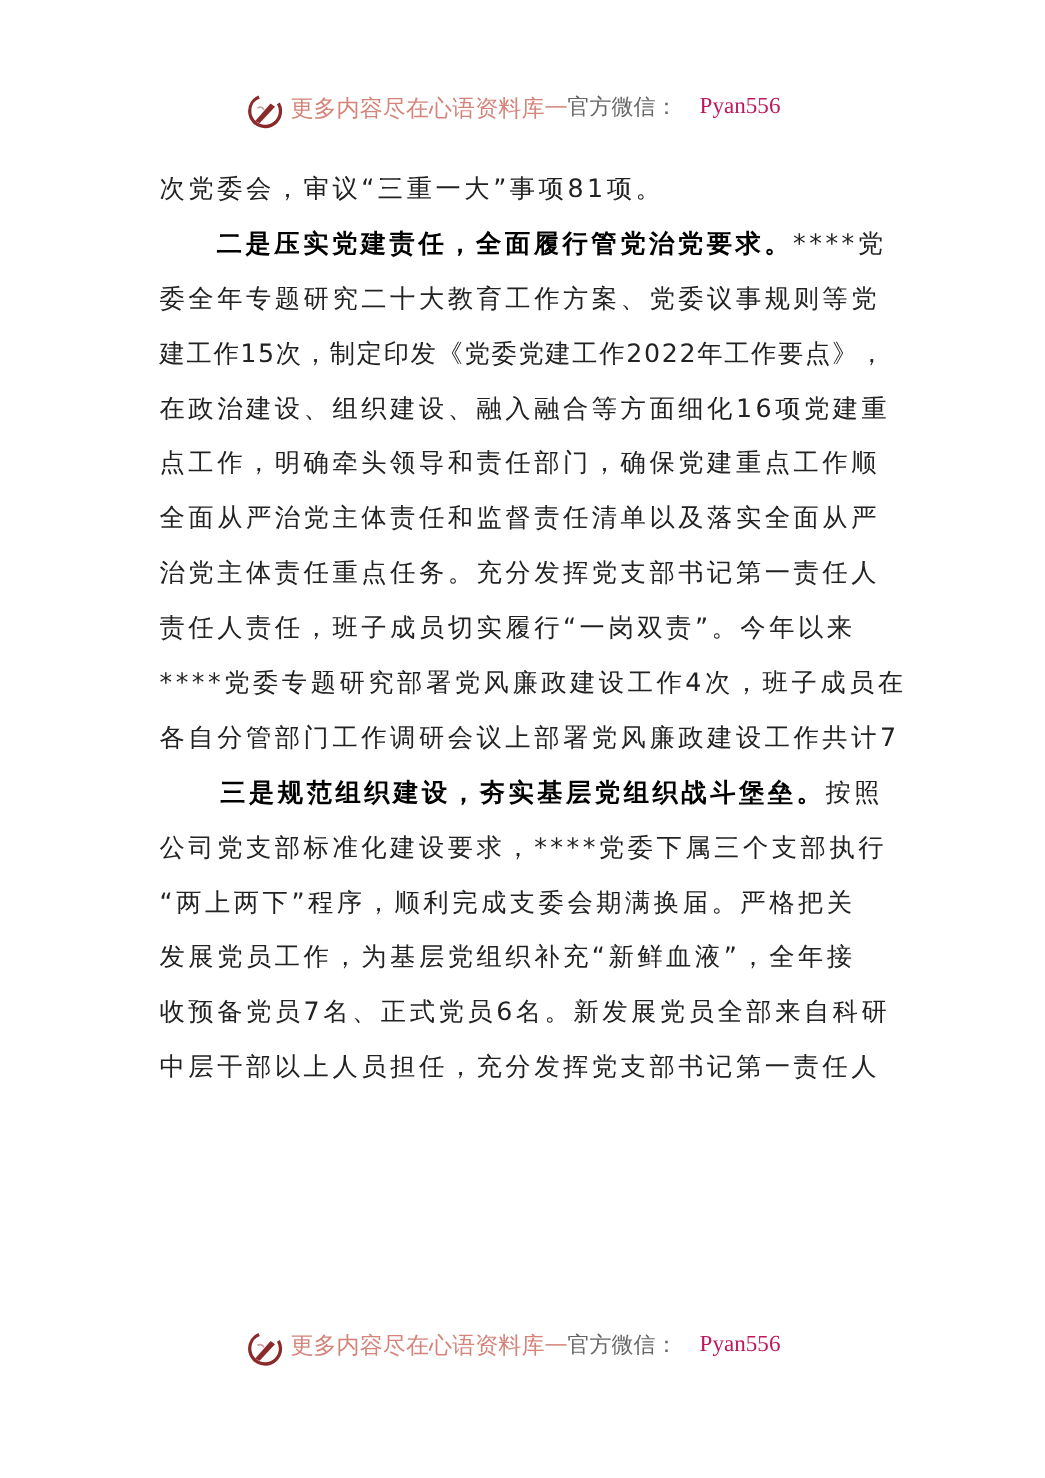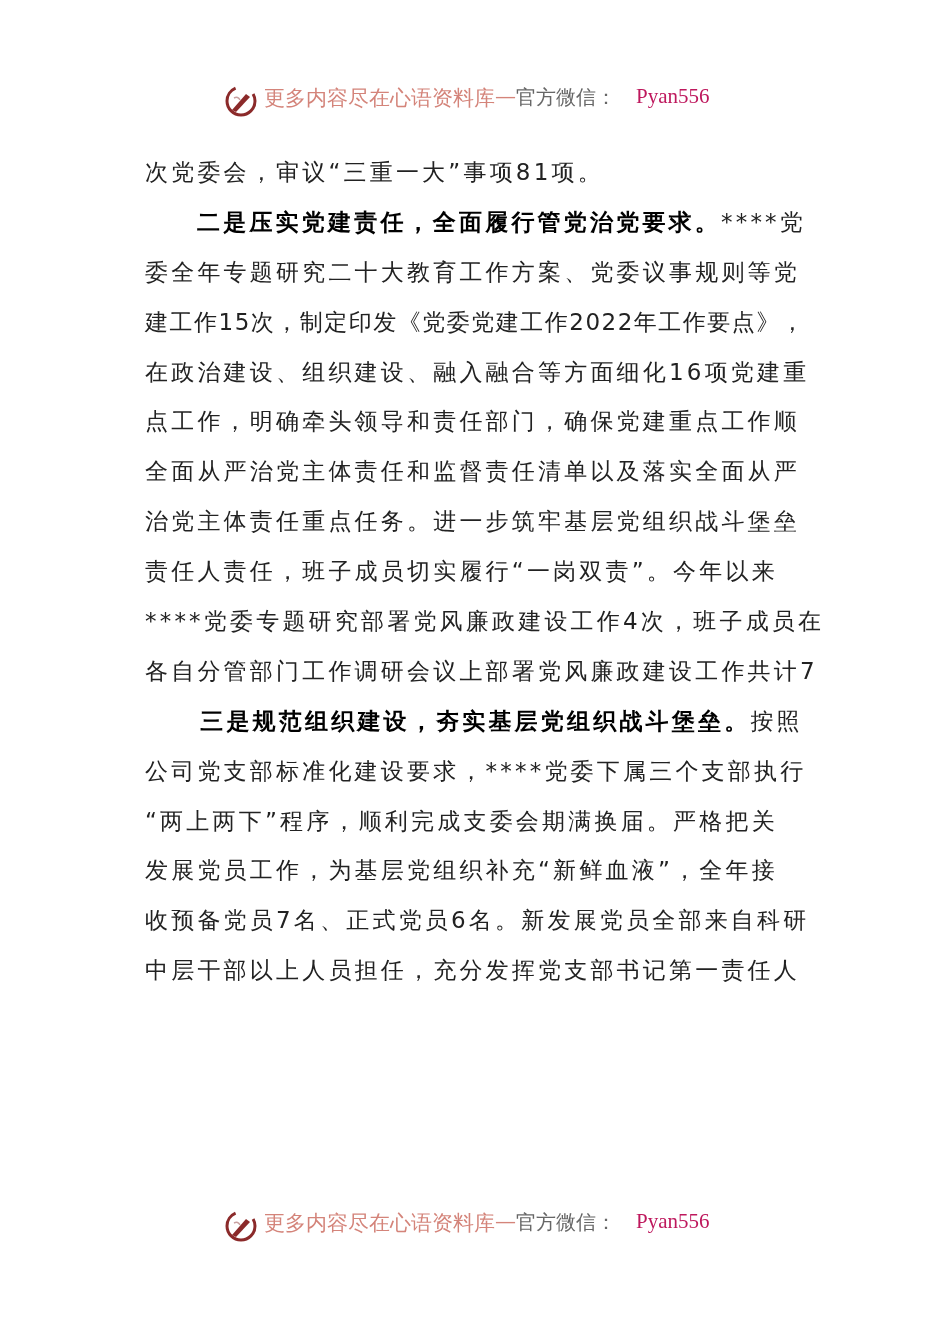--- a/index.html
+++ b/index.html
@@ -37,21 +37,21 @@
 </div>
 
 <div class="content">
   <div class="line"><span>次党委会，审议“三重一大”事项81项。</span></div>
   <div class="line indent"><span class="bold">二是压实党建责任，全面履行管党治党要求。</span><span>****党</span></div>
   <div class="line"><span>委全年专题研究二十大教育工作方案、党委议事规则等党</span></div>
   <div class="line tight"><span>建工作15次，制定印发《党委党建工作2022年工作要点》，</span></div>
   <div class="line"><span>在政治建设、组织建设、融入融合等方面细化16项党建重</span></div>
   <div class="line"><span>点工作，明确牵头领导和责任部门，确保党建重点工作顺</span></div>
   <div class="line"><span>全面从严治党主体责任和监督责任清单以及落实全面从严</span></div>
-  <div class="line"><span>治党主体责任重点任务。进一步筑牢基层党组织战斗堡垒</span></div>
+  <div class="line"><span>治党主体责任重点任务。充分发挥党支部书记第一责任人</span></div>
   <div class="line"><span>责任人责任，班子成员切实履行“一岗双责”。今年以来</span></div>
   <div class="line"><span>****党委专题研究部署党风廉政建设工作4次，班子成员在</span></div>
   <div class="line"><span>各自分管部门工作调研会议上部署党风廉政建设工作共计7</span></div>
   <div class="line indent"><span class="bold">三是规范组织建设，夯实基层党组织战斗堡垒。</span><span>按照</span></div>
   <div class="line"><span>公司党支部标准化建设要求，****党委下属三个支部执行</span></div>
   <div class="line"><span>“两上两下”程序，顺利完成支委会期满换届。严格把关</span></div>
   <div class="line"><span>发展党员工作，为基层党组织补充“新鲜血液”，全年接</span></div>
   <div class="line"><span>收预备党员7名、正式党员6名。新发展党员全部来自科研</span></div>
   <div class="line"><span>中层干部以上人员担任，充分发挥党支部书记第一责任人</span></div>
 </div>

